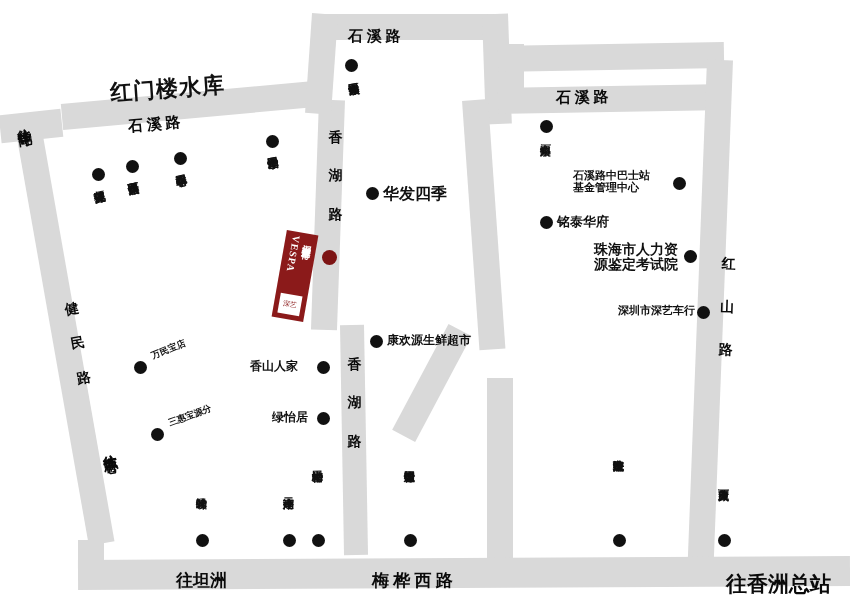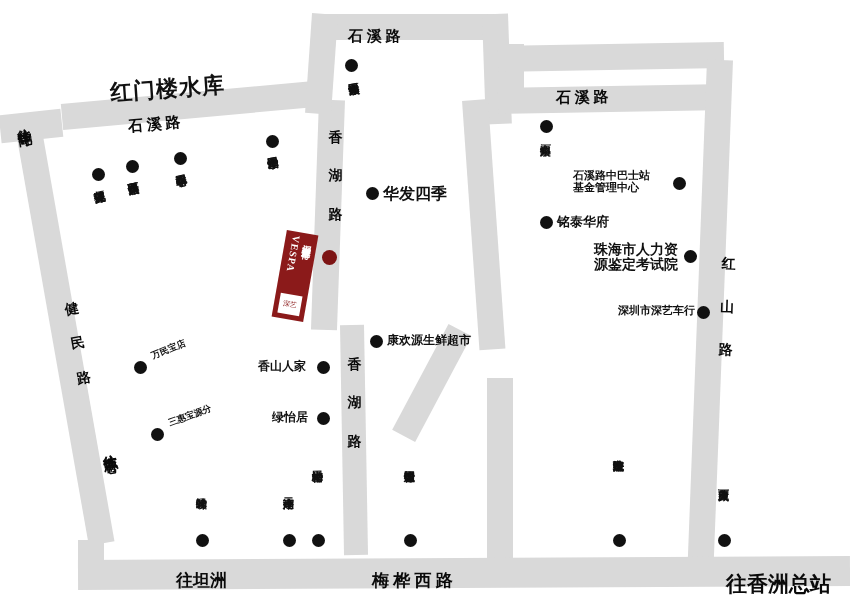--- a/index.html
+++ b/index.html
@@ -96,21 +96,21 @@
   <div class="poi" style="left:345px;top:59px;"></div>
   <div class="lbl vert" style="left:345px;top:76px;font-size:11px;transform:rotate(-10deg);transform-origin:top left;">石溪路中巴士站</div>
 
   <div class="poi" style="left:366px;top:187px;"></div>
   <div class="lbl" style="left:383px;top:186px;font-size:16px;">华发四季</div>
 
   <div class="poi" style="left:370px;top:335px;"></div>
   <div class="lbl" style="left:387px;top:334px;font-size:12px;">康欢源生鲜超市</div>
 
   <div class="poi" style="left:317px;top:361px;"></div>
-  <div class="lbl" style="left:258px;top:360px;font-size:12px;">香山人家</div>
+  <div class="lbl" style="left:250px;top:360px;font-size:12px;">香山人家</div>
 
   <div class="poi" style="left:317px;top:412px;"></div>
   <div class="lbl" style="left:272px;top:411px;font-size:12px;">绿怡居</div>
 
   <div class="poi" style="left:134px;top:361px;"></div>
   <div class="lbl" style="left:152px;top:352px;font-size:9px;transform:rotate(-22deg);transform-origin:left center;">万民宝店</div>
 
   <div class="poi" style="left:151px;top:428px;"></div>
   <div class="lbl" style="left:169px;top:419px;font-size:9px;transform:rotate(-20deg);transform-origin:left center;">三惠宝源分</div>
 

